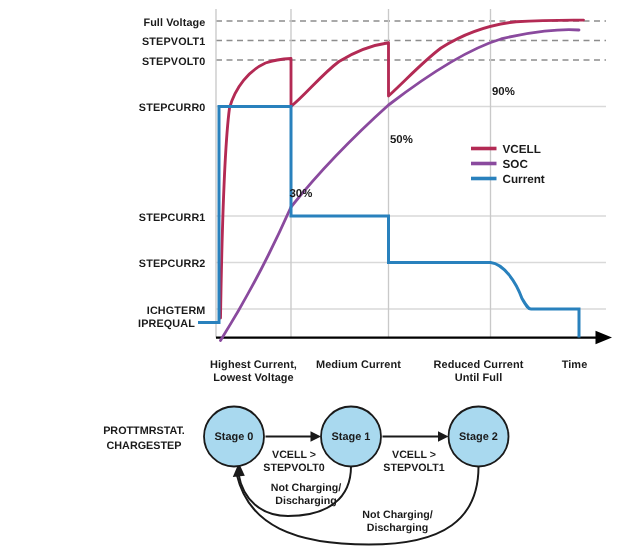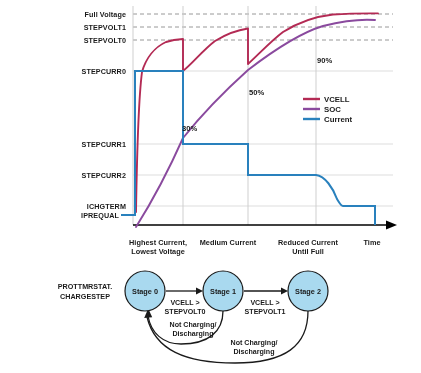--- a/index.html
+++ b/index.html
@@ -3,21 +3,21 @@
 <meta charset="utf-8">
 <style>
   html,body{margin:0;padding:0;}
   body{
     width:421px;height:373px;
     background:#ffffff;
     font-family:"Liberation Sans", sans-serif;
     overflow:hidden;
     position:relative;
   }
-  #root{position:absolute;left:3px;top:0;width:386px;height:373px;}
+  #root{position:absolute;left:14px;top:0;width:386px;height:373px;}
   svg{display:block;}
   .ylab{
     font-size:7.2px;font-weight:bold;fill:#1a1a1a;
     text-anchor:end;letter-spacing:0.1px;
   }
   .xlab{
     font-size:7.3px;font-weight:bold;fill:#1a1a1a;
     text-anchor:middle;letter-spacing:0.05px;
   }
   .pct{

